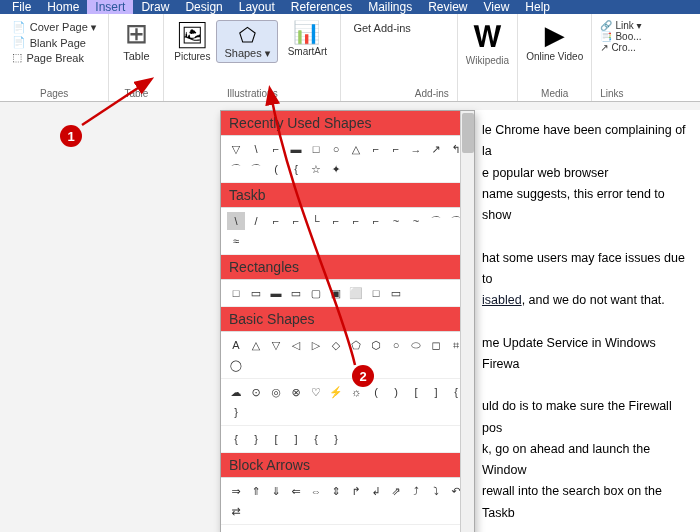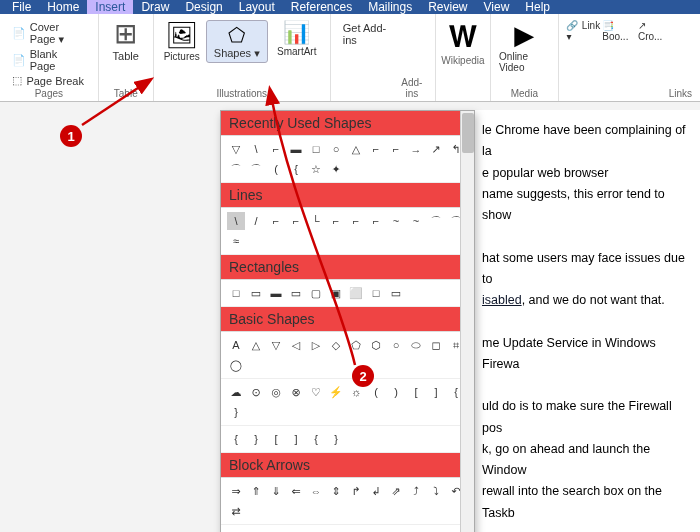--- a/index.html
+++ b/index.html
@@ -208,25 +208,25 @@
     <div style="font-size:30px;cursor:pointer;">𝐖</div>
     <div style="font-size:10px;color:#666;">Wikipedia</div>
   </div>
 
   <div style="display:flex;flex-direction:column;align-items:center;padding:6px 8px 2px 8px;border-right:1px solid #e0e0e0;min-width:55px;">
     <div style="font-size:26px;cursor:pointer;">▶</div>
     <div style="font-size:10px;color:#333;">Online Video</div>
     <div style="font-size:10px;color:#666;margin-top:auto;">Media</div>
   </div>
 
-  <div style="display:flex;flex-direction:row;padding:6px 8px 2px 8px;min-width:40px;">
+  <div style="display:flex;flex-direction:column;padding:6px 8px 2px 8px;min-width:40px;">
     <div style="font-size:10px;color:#333;cursor:pointer;">🔗 Link ▾</div>
     <div style="font-size:10px;color:#333;cursor:pointer;">📑 Boo...</div>
     <div style="font-size:10px;color:#333;cursor:pointer;">↗ Cro...</div>
-    <div style="font-size:10px;color:#666;margin-top:auto;text-align:center;">Links</div>
+    <div style="font-size:10px;color:#666;margin-top:auto;">Links</div>
   </div>
 </div>
 
 <div class="shapes-dropdown">
 
   <div class="scrollbar-track">
     <div class="scrollbar-thumb"></div>
   </div>
 
   <div class="shapes-section-title">Recently Used Shapes</div>
@@ -244,21 +244,21 @@
     <span class="shape-btn">↗</span>
     <span class="shape-btn">↰</span>
     <span class="shape-btn">⌒</span>
     <span class="shape-btn">⌒</span>
     <span class="shape-btn">(</span>
     <span class="shape-btn">{</span>
     <span class="shape-btn">☆</span>
     <span class="shape-btn">✦</span>
   </div>
 
-  <div class="shapes-section-title">Lines</div>
+  <div class="shapes-section-title">Taskb</div>
   <div class="shapes-row">
     <span class="shape-btn" style="background:#ccc;">\</span>
     <span class="shape-btn">/</span>
     <span class="shape-btn">⌐</span>
     <span class="shape-btn">⌐</span>
     <span class="shape-btn">└</span>
     <span class="shape-btn">⌐</span>
     <span class="shape-btn">⌐</span>
     <span class="shape-btn">⌐</span>
     <span class="shape-btn">~</span>

